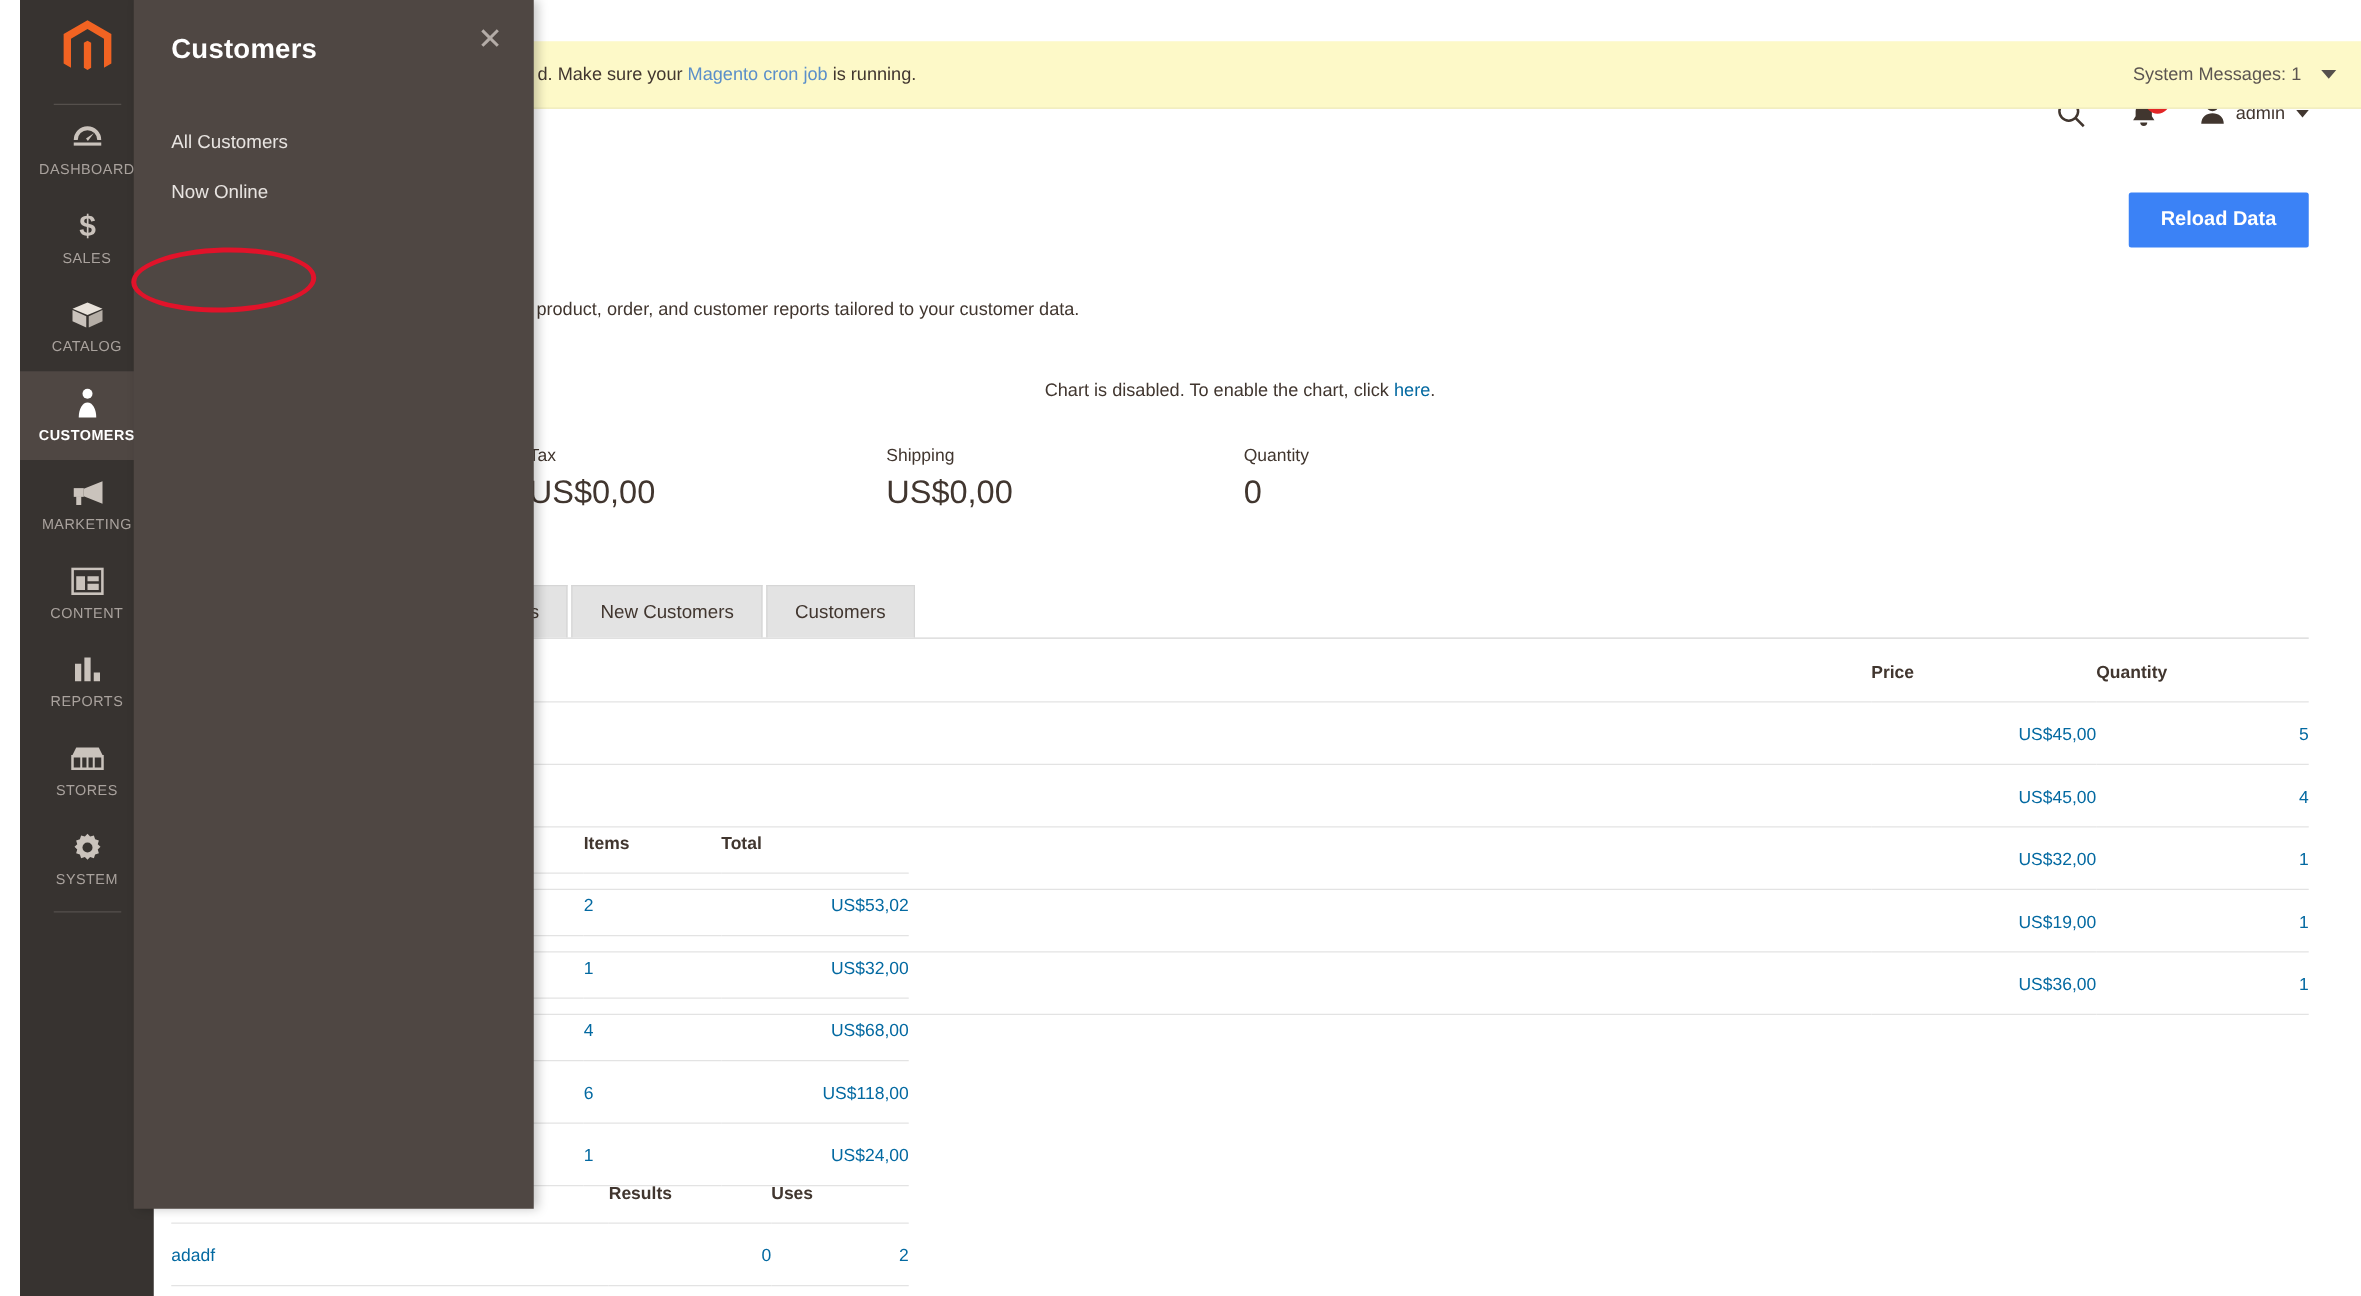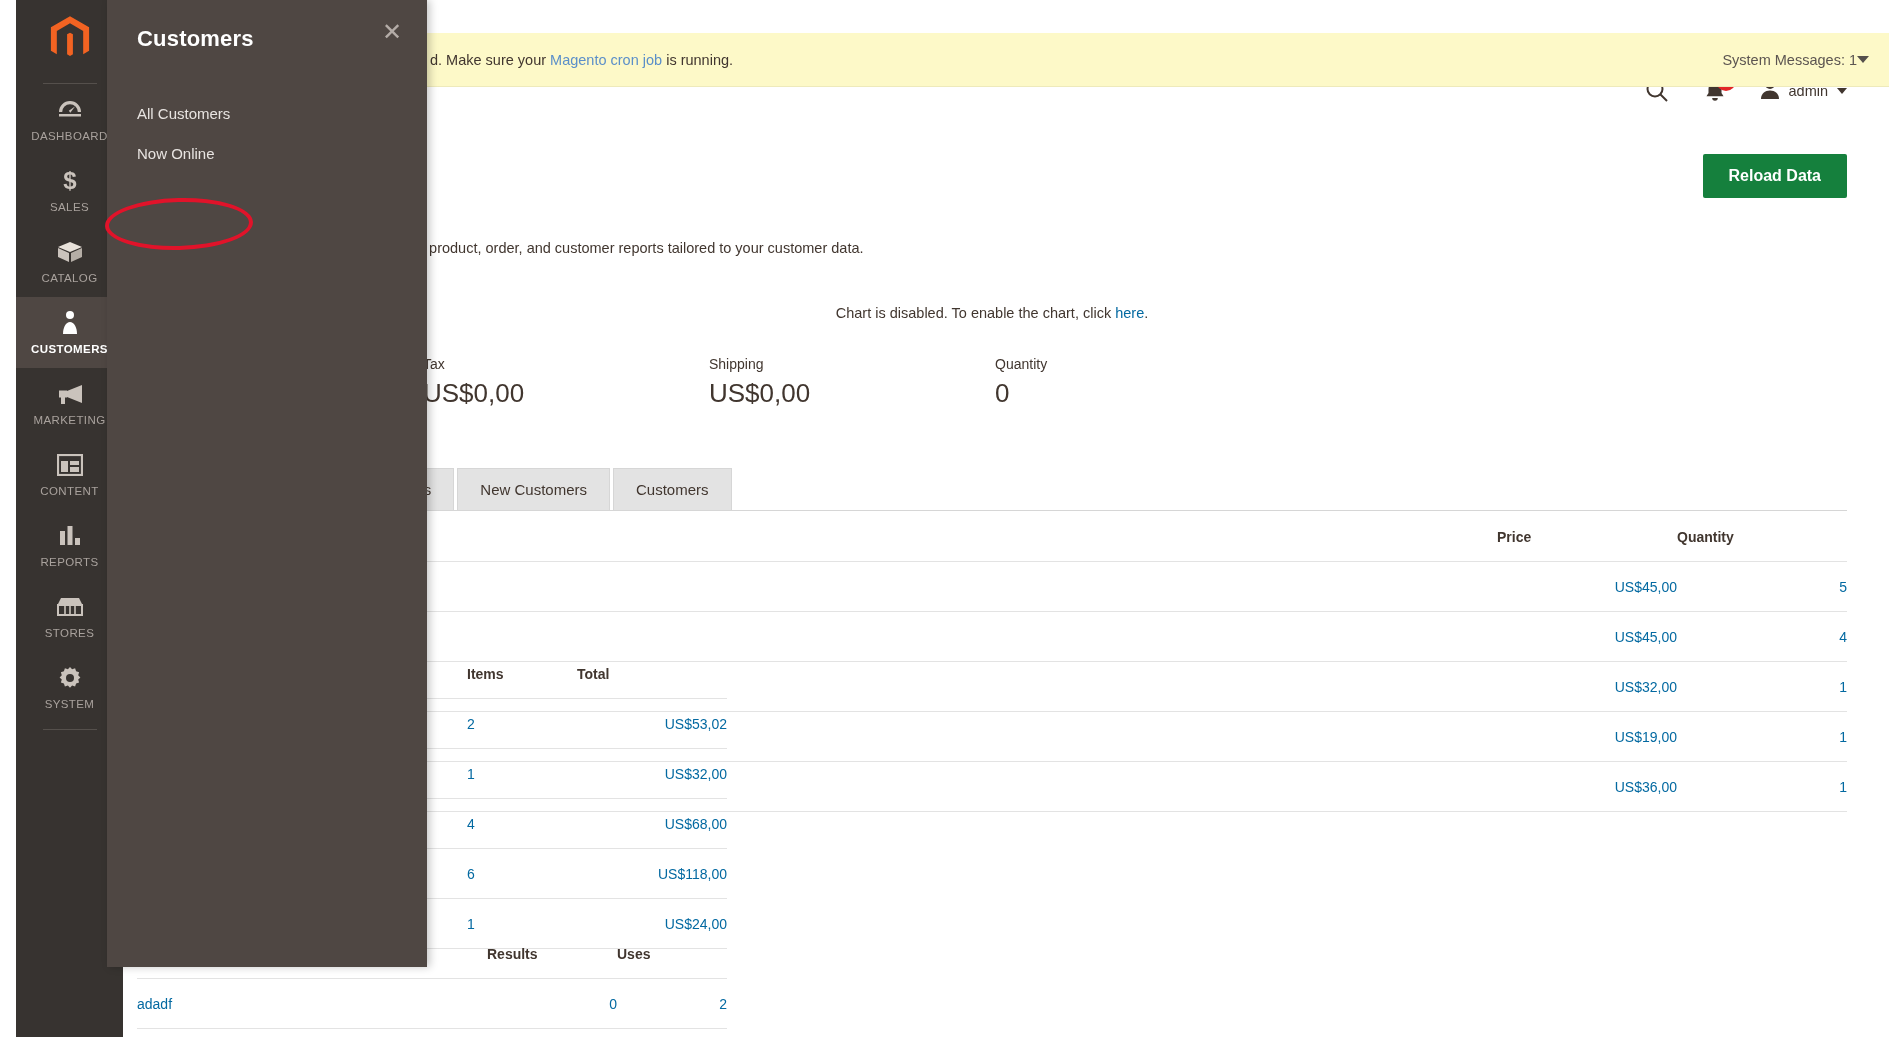--- a/index.html
+++ b/index.html
@@ -102,21 +102,21 @@
     z-index: 10;
     margin-top: 33px;
   }
   .msg-text {
     font-size: 14.5px; color: #41362f; margin-left: 323px;
     white-space: nowrap;
   }
   .msg-text a { color: #5b8fc9; text-decoration: none; cursor: pointer; }
   .msg-right {
     margin-left: auto; margin-right: 20px;
-    display: flex; align-items: center; gap: 0;
+    display: flex; align-items: center; gap: 16px;
     font-size: 14.5px; color: #5c5551; cursor: pointer;
   }
   .caret-down {
     width: 0; height: 0;
     border-left: 6px solid transparent;
     border-right: 6px solid transparent;
     border-top: 7px solid #55504c;
   }
 
   
@@ -165,21 +165,21 @@
   }
   .help-bubble {
     width: 22px; height: 22px; border-radius: 50%;
     background: #514943; color: #fff;
     font-size: 14px; font-weight: bold;
     display: flex; align-items: center; justify-content: center;
     cursor: pointer; margin-top: 6px;
   }
   .btn-reload {
     margin-left: auto;
-    background: #15803d; color: #ffffff;
+    background: #3b82f6; color: #ffffff;
     border: none; border-radius: 2px;
     font-size: 16px; font-weight: bold;
     padding: 13px 26px;
     cursor: pointer;
     font-family: "Liberation Sans", sans-serif;
   }
 
   
   .adv-report {
     padding: 34px 42px 0 30px;

